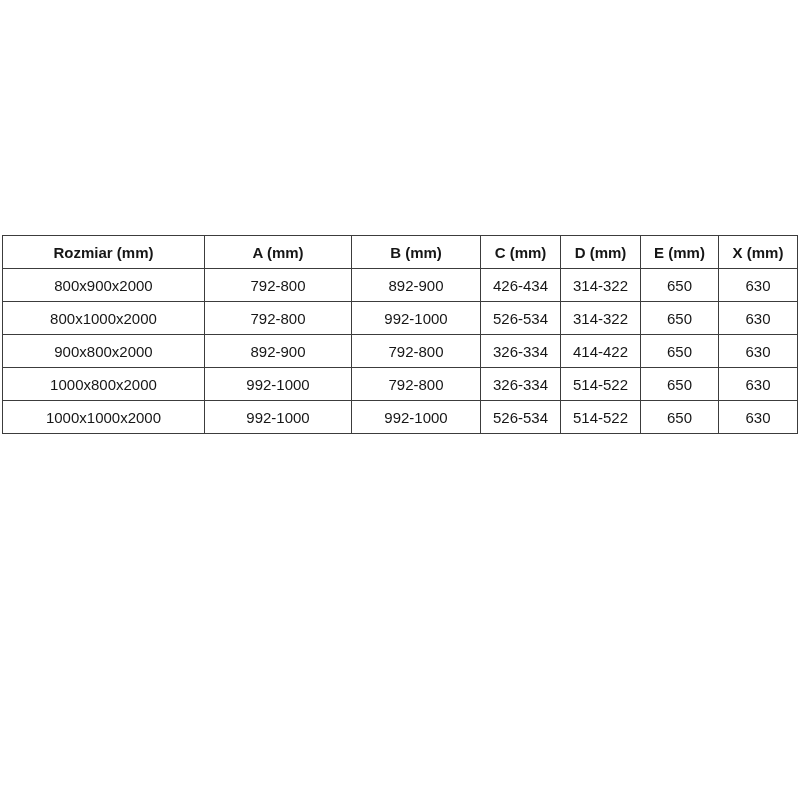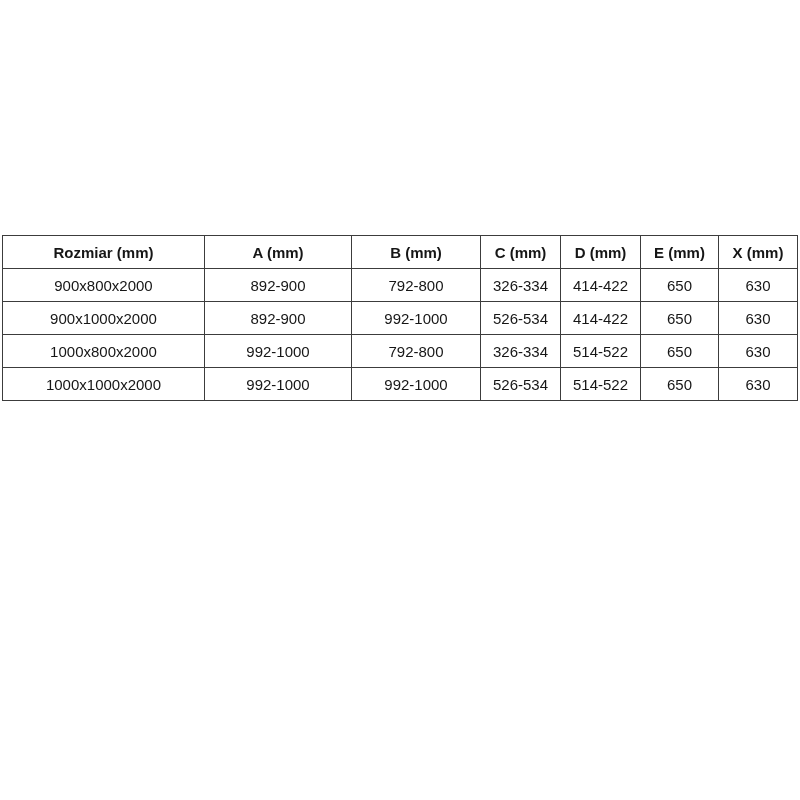--- a/index.html
+++ b/index.html
@@ -60,33 +60,42 @@
         <th>A (mm)</th>
         <th>B (mm)</th>
         <th>C (mm)</th>
         <th>D (mm)</th>
         <th>E (mm)</th>
         <th>X (mm)</th>
       </tr>
     </thead>
     <tbody>
       <tr>
+        <td>800x900x2000</td>
+        <td>792-800</td>
+        <td>892-900</td>
+        <td>426-434</td>
+        <td>314-322</td>
+        <td>650</td>
+        <td>630</td>
+      </tr>
+      <tr>
+        <td>800x1000x2000</td>
+        <td>792-800</td>
+        <td>992-1000</td>
+        <td>526-534</td>
+        <td>314-322</td>
+        <td>650</td>
+        <td>630</td>
+      </tr>
+      <tr>
         <td>900x800x2000</td>
         <td>892-900</td>
         <td>792-800</td>
         <td>326-334</td>
-        <td>414-422</td>
-        <td>650</td>
-        <td>630</td>
-      </tr>
-      <tr>
-        <td>900x1000x2000</td>
-        <td>892-900</td>
-        <td>992-1000</td>
-        <td>526-534</td>
         <td>414-422</td>
         <td>650</td>
         <td>630</td>
       </tr>
       <tr>
         <td>1000x800x2000</td>
         <td>992-1000</td>
         <td>792-800</td>
         <td>326-334</td>
         <td>514-522</td>

